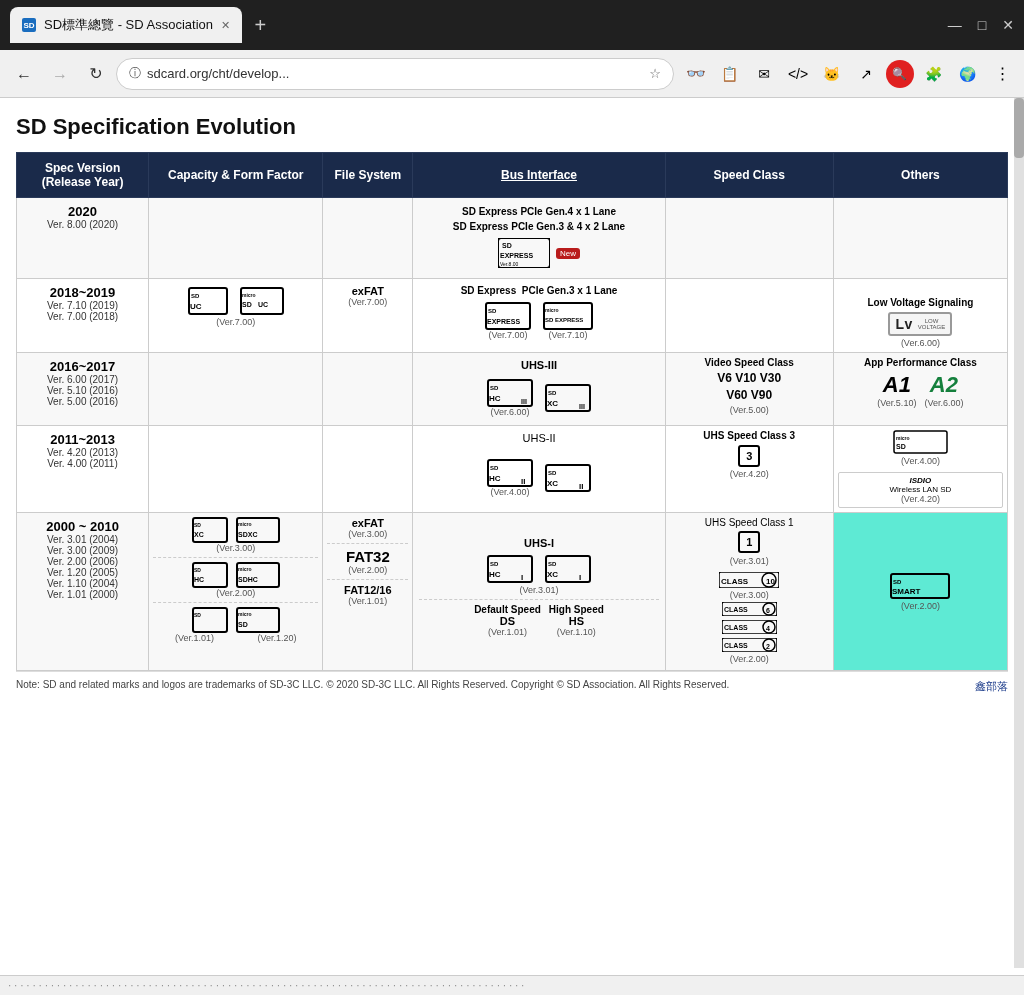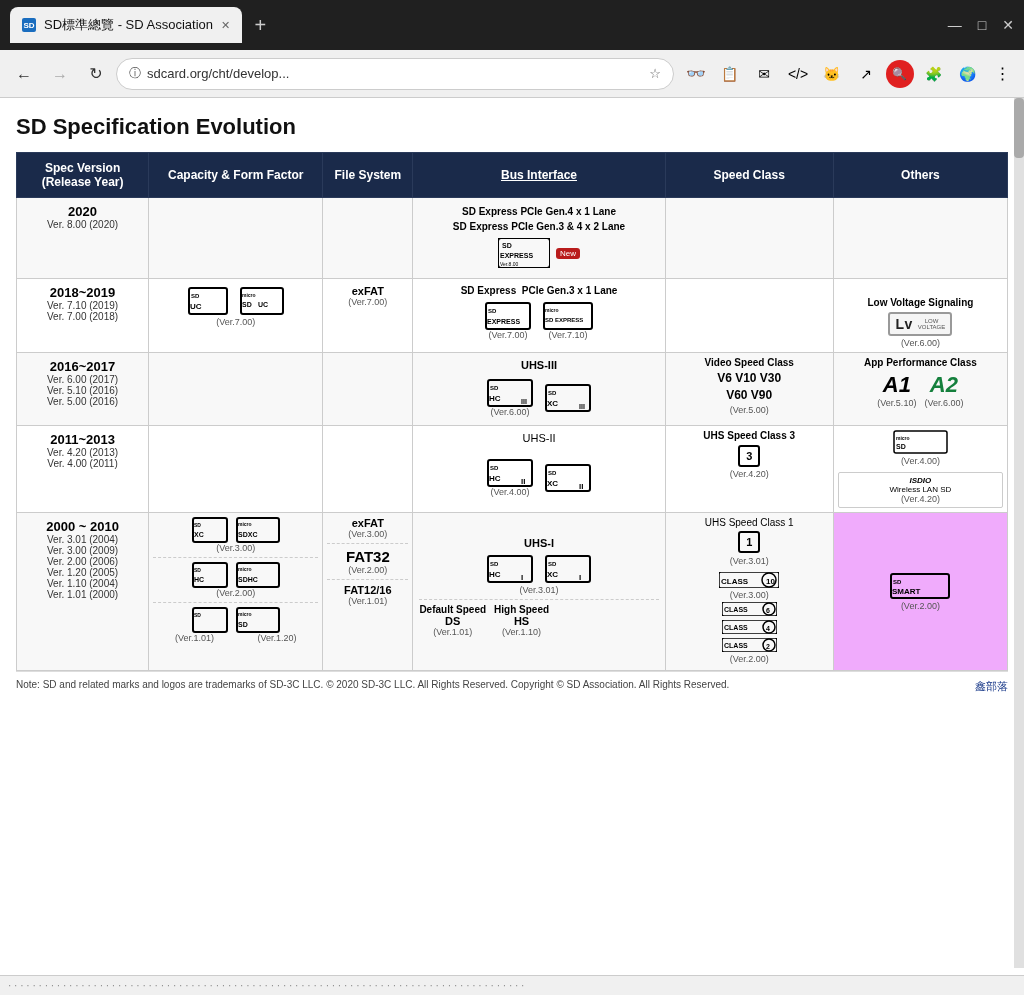--- a/index.html
+++ b/index.html
@@ -543,21 +543,21 @@
                   <text x="3" y="11" font-size="6" font-weight="bold" fill="#000">SD</text>
                   <text x="2" y="22" font-size="8" font-weight="900" fill="#000">XC</text>
                   <text x="34" y="25" font-size="8" font-weight="bold" fill="#000">I</text>
                 </svg>
               </div>
             </div>
             <div style="font-size:9px;color:#555;">(Ver.3.01)</div>
           </div>
           <hr style="border:none;border-top:1px dashed #ccc;margin:4px 0;">
 
-          <div style="display:flex;gap:8px;justify-content:flex-start;">
+          <div style="display:flex;gap:8px;justify-content:center;">
             <div style="text-align:center;">
               <div style="font-size:10px;font-weight:bold;">Default Speed</div>
               <div style="font-size:11px;font-weight:bold;">DS</div>
               <div style="font-size:9px;color:#555;">(Ver.1.01)</div>
             </div>
             <div style="text-align:center;">
               <div style="font-size:10px;font-weight:bold;">High Speed</div>
               <div style="font-size:11px;font-weight:bold;">HS</div>
               <div style="font-size:9px;color:#555;">(Ver.1.10)</div>
             </div>
@@ -599,21 +599,21 @@
           <div style="margin-bottom:2px;">
             <svg width="55" height="14" viewBox="0 0 55 14">
               <rect x="0" y="0" width="55" height="14" rx="2" fill="none" stroke="#000" stroke-width="1.5"></rect>
               <text x="2" y="10" font-size="7" font-weight="bold" fill="#000">CLASS</text>
               <circle cx="47" cy="7" r="6" fill="none" stroke="#000" stroke-width="1.5"></circle>
               <text x="44" y="11" font-size="7" font-weight="bold" fill="#000">2</text>
             </svg>
             <div style="font-size:9px;color:#555;">(Ver.2.00)</div>
           </div>
         </td>
-        <td style="background:#f0abfc; vertical-align:middle; padding:4px;margin-top:35px;">
+        <td style="background:#5eead4; vertical-align:middle; padding:4px;margin-top:35px;">
           <div style="text-align:center;">
             <svg width="60" height="26" viewBox="0 0 60 26">
               <rect x="1" y="1" width="58" height="24" rx="2" fill="none" stroke="#000" stroke-width="2"></rect>
               <text x="3" y="11" font-size="6" font-weight="bold" fill="#000">SD</text>
               <text x="2" y="21" font-size="8" font-weight="bold" fill="#000">SMART</text>
             </svg>
             <div style="font-size:9px;color:#555;">(Ver.2.00)</div>
           </div>
         </td>
       </tr>

